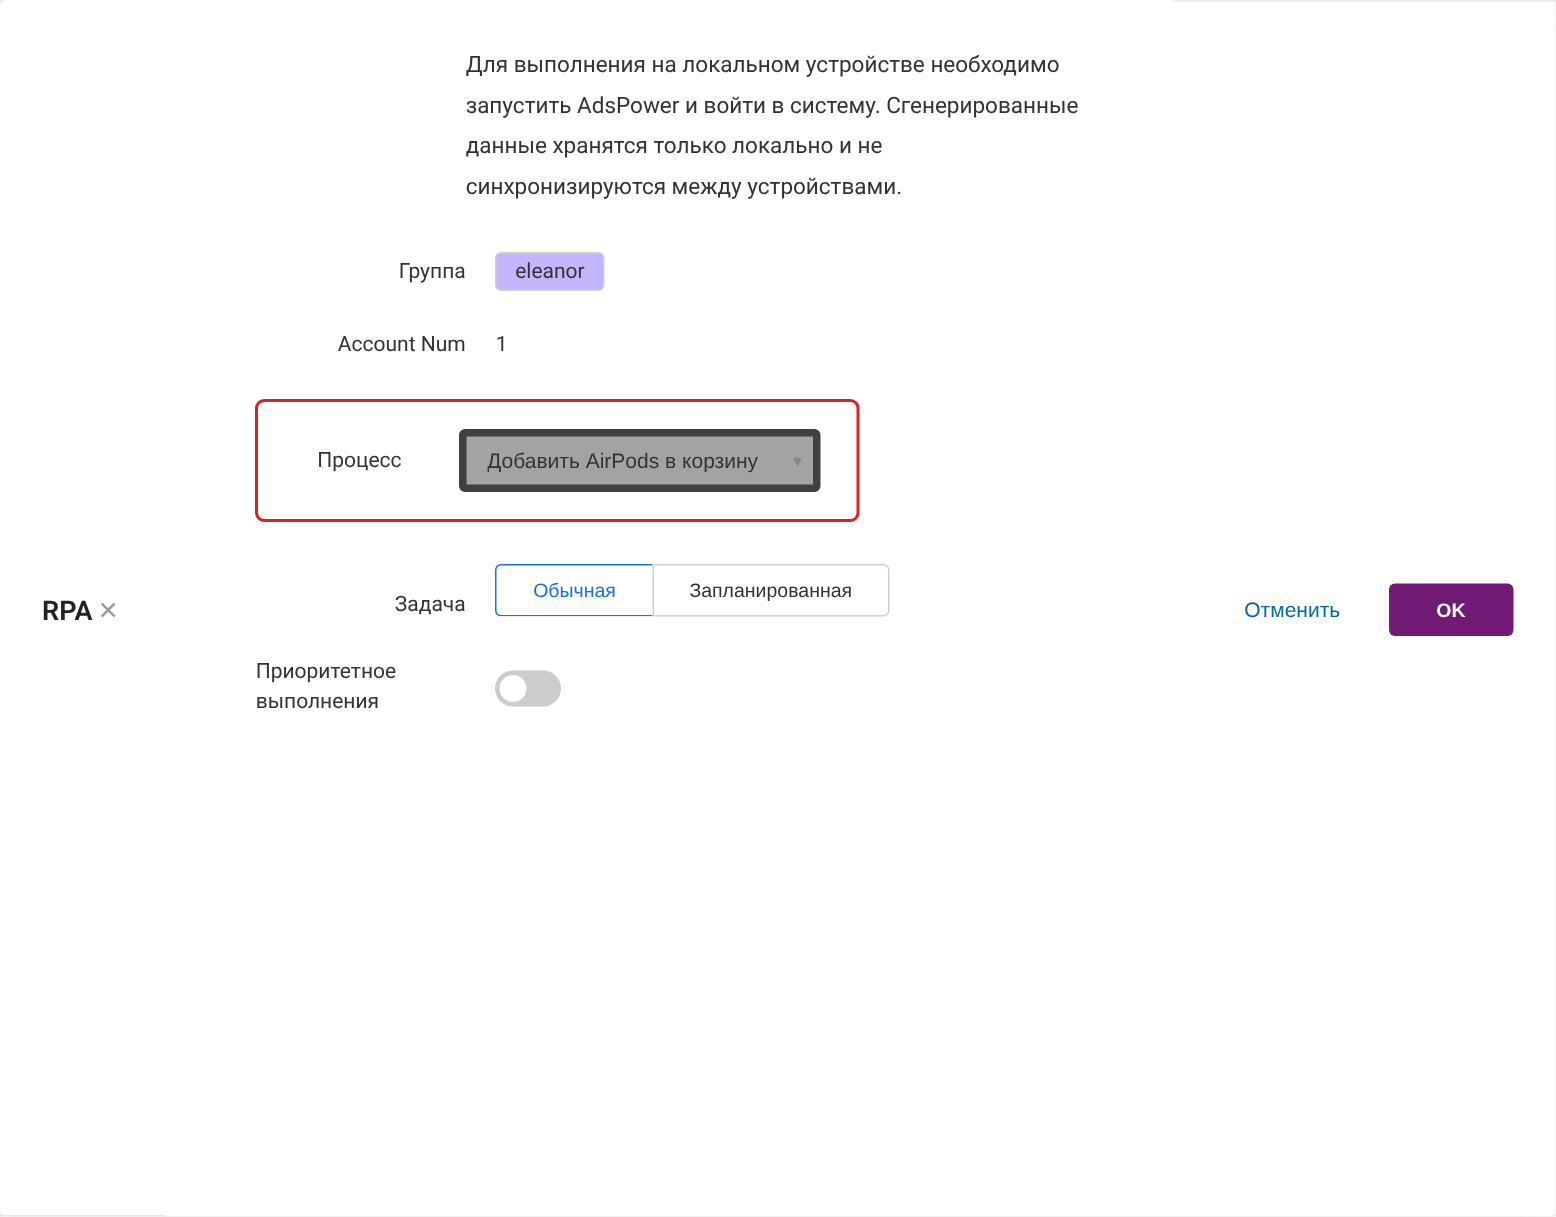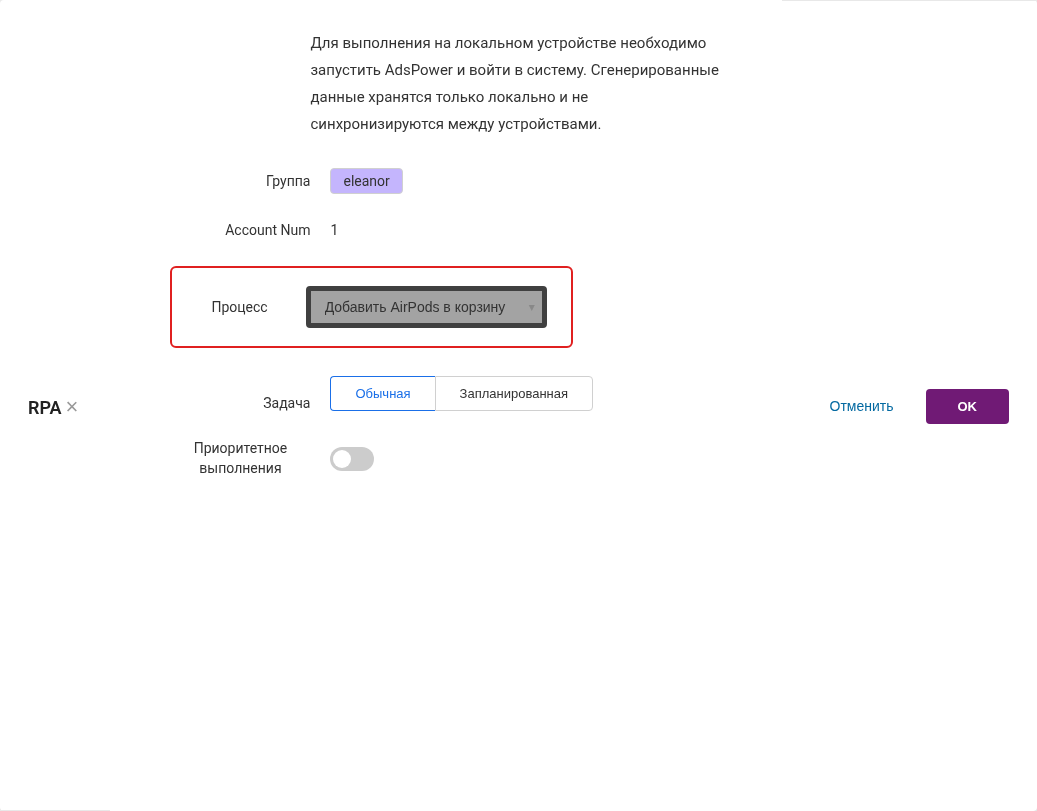--- a/index.html
+++ b/index.html
@@ -76,21 +76,21 @@
       width: 160px;
       text-align: right;
       font-size: 14px;
       color: #333;
       padding-right: 20px;
       flex-shrink: 0;
     }
 
     .form-label-multiline {
       width: 160px;
-      text-align: center;
+      text-align: left;
       font-size: 14px;
       color: #333;
       padding-right: 20px;
       flex-shrink: 0;
       line-height: 1.4;
     }
 
     .group-badge {
       display: inline-block;
       border: 1px solid #d0d0d0;

